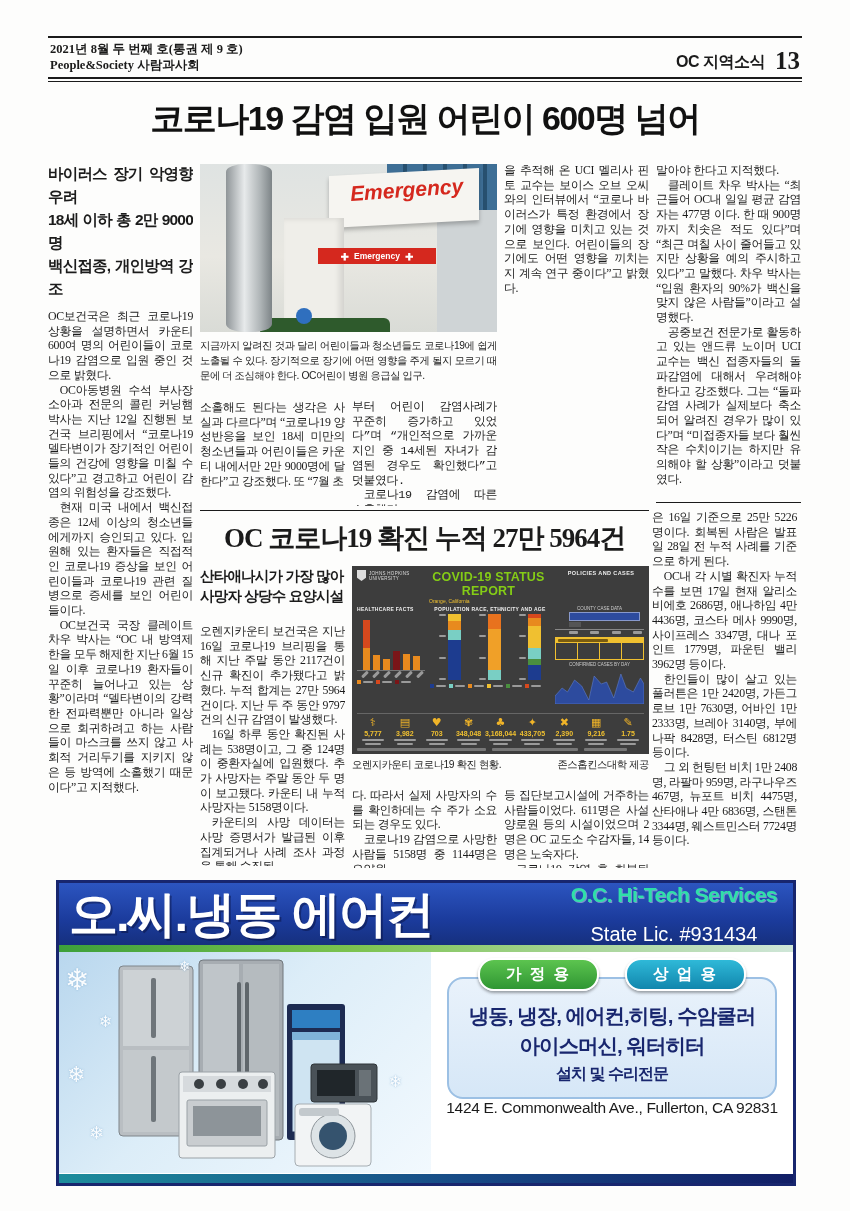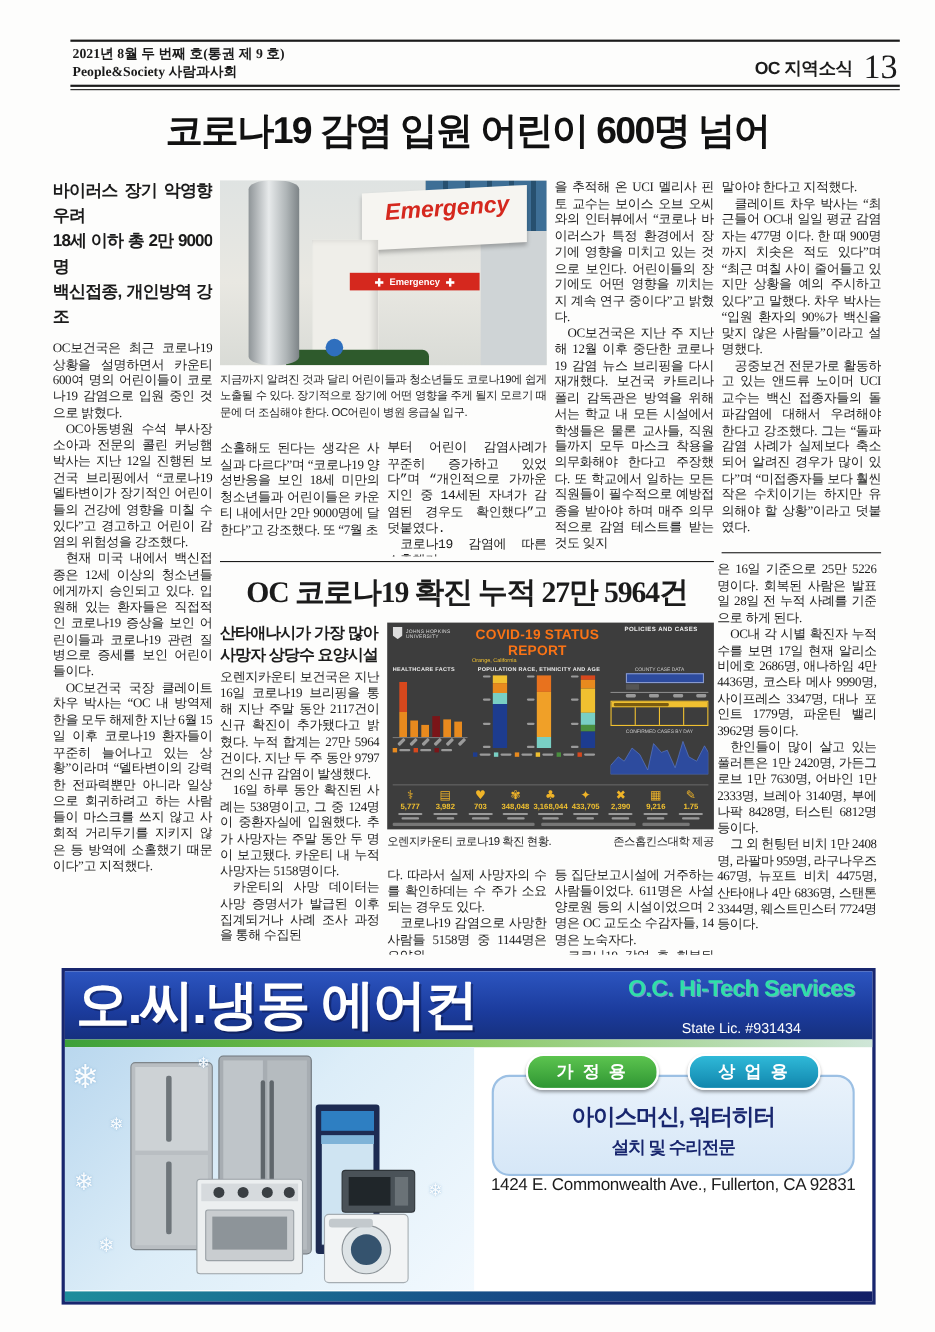--- a/index.html
+++ b/index.html
@@ -1,40 +1,40 @@
 <!DOCTYPE html>
 <html lang="ko"><head>
 <meta charset="utf-8">
 <style>
   html,body{margin:0;padding:0;background:#e9e9e9;}
   .page{position:relative;width:850px;height:1211px;background:#fdfdfc;margin:0 auto;
         font-family:"Liberation Serif","DejaVu Serif",serif;color:#1b1b1b;overflow:hidden;}
   
-  .hdr{position:absolute;left:64px;top:36px;width:754px;}
+  .hdr{position:absolute;left:48px;top:36px;width:754px;}
   .rule-top{border-top:2px solid #1b1b1b;}
   .hdr-row{display:flex;justify-content:space-between;align-items:flex-end;padding:3px 2px 4px 2px;}
   .hdr-left{font-family:"Liberation Serif",serif;font-size:12.5px;line-height:16px;font-weight:bold;}
   .hdr-right{display:flex;align-items:flex-end;gap:10px;}
   .hdr-section{font-size:16px;font-weight:bold;font-family:"Liberation Sans",sans-serif;letter-spacing:-0.5px;}
-  .hdr-page{font-size:31px;font-weight:normal;font-family:"Liberation Serif",serif;line-height:24px;}
+  .hdr-page{font-size:25px;font-weight:bold;font-family:"Liberation Serif",serif;line-height:24px;}
   .rule-double{border-top:2px solid #1b1b1b;border-bottom:1px solid #1b1b1b;height:2px;}
   
   .headline1{position:absolute;left:48px;top:96px;width:754px;text-align:center;
              font-family:"Liberation Sans","DejaVu Sans",sans-serif;font-weight:bold;
              font-size:34px;letter-spacing:-1.5px;color:#111;}
   
   .col{position:absolute;width:145px;overflow:hidden;text-align:justify;}
   .col p{margin:0;font-size:11.8px;line-height:14.7px;letter-spacing:-0.3px;}
   .col p + p{text-indent:1em;}
   .lead div{font-family:"Liberation Sans",sans-serif;font-weight:bold;font-size:15.5px;
             line-height:23px;letter-spacing:-0.8px;margin:0;}
   .lead{margin-bottom:9px;}
   .subhead div{font-family:"Liberation Sans",sans-serif;font-weight:bold;font-size:14.5px;
             line-height:20px;letter-spacing:-0.8px;}
-  .subhead{margin-bottom:2px;}
+  .subhead{margin-bottom:18px;}
   .a1c1{left:48px;top:162px;height:700px;}
   .a1c2{left:200px;top:400px;height:106px;}
   .a1c3{left:352px;top:400px;height:106px;font-family:Liberation Mono, monospace;}
   .a1c4{left:504px;top:163px;height:342px;}
   .a1c5{left:656px;top:163px;height:334px;}
   .c5rule{position:absolute;left:656px;top:502px;width:145px;border-top:1px solid #1b1b1b;}
   .a2rule{position:absolute;left:200px;top:510px;width:449px;border-top:1px solid #1b1b1b;}
   .headline2{position:absolute;left:200px;top:520px;width:449px;text-align:center;
              font-family:"Liberation Serif",serif;font-weight:bold;font-size:27px;letter-spacing:-1px;}
   .a2c2{left:200px;top:566px;height:300px;}
@@ -68,21 +68,21 @@
   .caption{position:absolute;left:200px;top:338px;width:297px;font-family:"Liberation Sans",sans-serif;
            font-size:10.3px;line-height:15px;color:#222;letter-spacing:-0.4px;text-align:justify;}
   
   .jh{position:absolute;left:352px;top:566px;width:297px;height:188px;background:#3d3d3d;
       font-family:"Liberation Sans","DejaVu Sans",sans-serif;color:#ddd;box-sizing:border-box;padding:4px 5px;}
   .jh-head{display:flex;align-items:flex-start;gap:6px;}
   .jh-logo{display:flex;gap:3px;align-items:center;width:62px;}
   .jh-shield{width:9px;height:11px;background:#ddd;clip-path:polygon(0 0,100% 0,100% 70%,50% 100%,0 70%);}
   .jh-logo-t{font-size:4.5px;line-height:5px;color:#ddd;letter-spacing:.3px;}
   .jh-title{flex:1;text-align:center;}
-  .jh-title .t{font-size:12.5px;font-weight:bold;color:#f97316;letter-spacing:.2px;}
+  .jh-title .t{font-size:12.5px;font-weight:bold;color:#84cc16;letter-spacing:.2px;}
   .jh-title .s{font-size:5px;color:#f0c030;text-align:left;margin-left:4px;}
   .jh-polhead{width:86px;text-align:center;font-size:5.5px;font-weight:bold;color:#eee;letter-spacing:.4px;}
   .jh-body{display:flex;gap:5px;margin-top:2px;height:104px;}
   .jh-sec-t{font-size:5px;font-weight:bold;color:#eee;letter-spacing:.3px;margin-bottom:2px;}
   .jh-s1{width:68px;}
   .bars{display:flex;align-items:flex-end;gap:3px;height:56px;border-bottom:1px solid #777;padding-left:6px;}
   .bars i{display:block;width:7px;}
   .dash{background:#9a9a9a;height:3px;border-radius:1px;}
   .bar-lbls{display:flex;gap:3px;padding-left:4px;margin-top:2px;}
   .bar-lbls .dash{width:8px;transform:rotate(-45deg);}
@@ -123,21 +123,21 @@
               font-family:"Liberation Sans",sans-serif;font-size:10.3px;letter-spacing:-0.4px;color:#222;}
   
   .ad{position:absolute;left:56px;top:880px;width:740px;height:306px;border:3px solid #18266e;
       box-sizing:border-box;background:#fff;font-family:"Liberation Sans","DejaVu Sans",sans-serif;}
   .ad-banner{height:62px;background:linear-gradient(180deg,#2c55c0 0%,#1b3b9c 60%,#16307e 100%);
              display:flex;align-items:center;justify-content:space-between;padding:0 16px 0 10px;}
   .ad-title{color:#fff;font-weight:bold;font-size:49px;letter-spacing:-2px;line-height:60px;
             text-shadow:2px 2px 0 rgba(0,0,30,.35);}
   .ad-right{text-align:center;}
   .ad-co{color:#2fe0a8;font-weight:bold;font-size:21px;letter-spacing:-0.5px;text-shadow:1px 1px 0 rgba(255,255,255,.4);}
-  .ad-lic{color:#fff;font-size:13px;margin-top:16px;}
+  .ad-lic{color:#fff;font-size:20px;margin-top:16px;}
   .ad-green{height:7px;background:linear-gradient(90deg,#3da03a,#7cc34f 40%,#cfe6d8);}
   .ad-body{position:relative;height:221px;display:flex;}
   .ad-left{position:relative;width:372px;background:linear-gradient(135deg,#b9d7ee 0%,#dcedf8 45%,#f2f9fe 100%);overflow:hidden;}
   .flake{position:absolute;color:rgba(255,255,255,.95);text-shadow:0 0 2px rgba(120,170,210,.8);}
   .ad-panel{flex:1;padding:6px 12px 0 12px;text-align:center;position:relative;}
   .pills{display:flex;justify-content:center;gap:26px;position:relative;z-index:2;}
   .pill{color:#fff;font-weight:bold;font-size:15.5px;letter-spacing:2px;padding:4px 26px;border-radius:16px;
         border:2px solid #fff;box-shadow:0 2px 3px rgba(0,0,0,.35);}
   .pill-home{background:linear-gradient(180deg,#5cc44f,#2f9633);}
   .pill-biz{background:linear-gradient(180deg,#2fb9d8,#1186ad);}
@@ -206,21 +206,20 @@
 
   <div class="col a1c2">
       <p>소홀해도 된다는 생각은 사실과 다르다”며 “코로나19 양성반응을 보인 18세 미만의 청소년들과 어린이들은 카운티 내에서만 2만 9000명에 달한다”고 강조했다. 또 “7월 초</p>
     </div>
   <div class="col a1c3">
       <p>부터 어린이 감염사례가 꾸준히 증가하고 있었다”며 “개인적으로 가까운 지인 중 14세된 자녀가 감염된 경우도 확인했다”고 덧붙였다.</p>
       <p>코로나19 감염에 따른 소홀했기</p>
     </div>
   <div class="col a1c4">
       <p>을 추적해 온 UCI 멜리사 핀토 교수는 보이스 오브 오씨와의 인터뷰에서 “코로나 바이러스가 특정 환경에서 장기에 영향을 미치고 있는 것으로 보인다. 어린이들의 장기에도 어떤 영향을 끼치는지 계속 연구 중이다”고 밝혔다.</p>
-      <p>OC보건국은 지난 주 지난해 12월 이후 중단한 코로나19 감염 뉴스 브리핑을 다시 재개했다. 보건국 카트리나 폴리 감독관은 방역을 위해서는 학교 내 모든 시설에서 학생들은 물론 교사들, 직원들까지 모두 마스크 착용을 의무화해야 한다고 주장했다. 또 학교에서 일하는 모든 직원들이 필수적으로 예방접종을 받아야 하며 매주 의무적으로 감염 테스트를 받는 것도 잊지</p>
     </div>
   <div class="col a1c5">
       <p>말아야 한다고 지적했다.</p>
       <p>클레이트 차우 박사는 “최근들어 OC내 일일 평균 감염자는 477명 이다. 한 때 900명까지 치솟은 적도 있다”며 “최근 며칠 사이 줄어들고 있지만 상황을 예의 주시하고 있다”고 말했다. 차우 박사는 “입원 환자의 90%가 백신을 맞지 않은 사람들”이라고 설명했다.</p>
       <p>공중보건 전문가로 활동하고 있는 앤드류 노이머 UCI 교수는 백신 접종자들의 돌파감염에 대해서 우려해야 한다고 강조했다. 그는 “돌파감염 사례가 실제보다 축소되어 알려진 경우가 많이 있다”며 “미접종자들 보다 훨씬 작은 수치이기는 하지만 유의해야 할 상황”이라고 덧붙였다.</p>
     </div>
 
   <div class="c5rule"></div>
   <div class="a2rule"></div>
 
@@ -525,20 +524,21 @@
           <circle cx="274" cy="184" r="14" fill="#35536e"></circle>
           <rect x="240" y="156" width="40" height="8" rx="3" fill="#c3c9cd"></rect>
         </svg>
       </div>
       <div class="ad-panel">
         <div class="pills">
           <span class="pill pill-home">가 정 용</span>
           <span class="pill pill-biz">상 업 용</span>
         </div>
         <div class="svc-box">
+          <div class="svc1">냉동, 냉장, 에어컨,히팅, 수암쿨러</div>
           <div class="svc2">아이스머신, 워터히터</div>
           <div class="svc3">설치 및 수리전문</div>
         </div>
         <div class="ad-addr">1424 E. Commonwealth Ave., Fullerton, CA 92831</div>
       </div>
     </div>
     <div class="ad-strip"></div>
   </div>
 
 </div>

